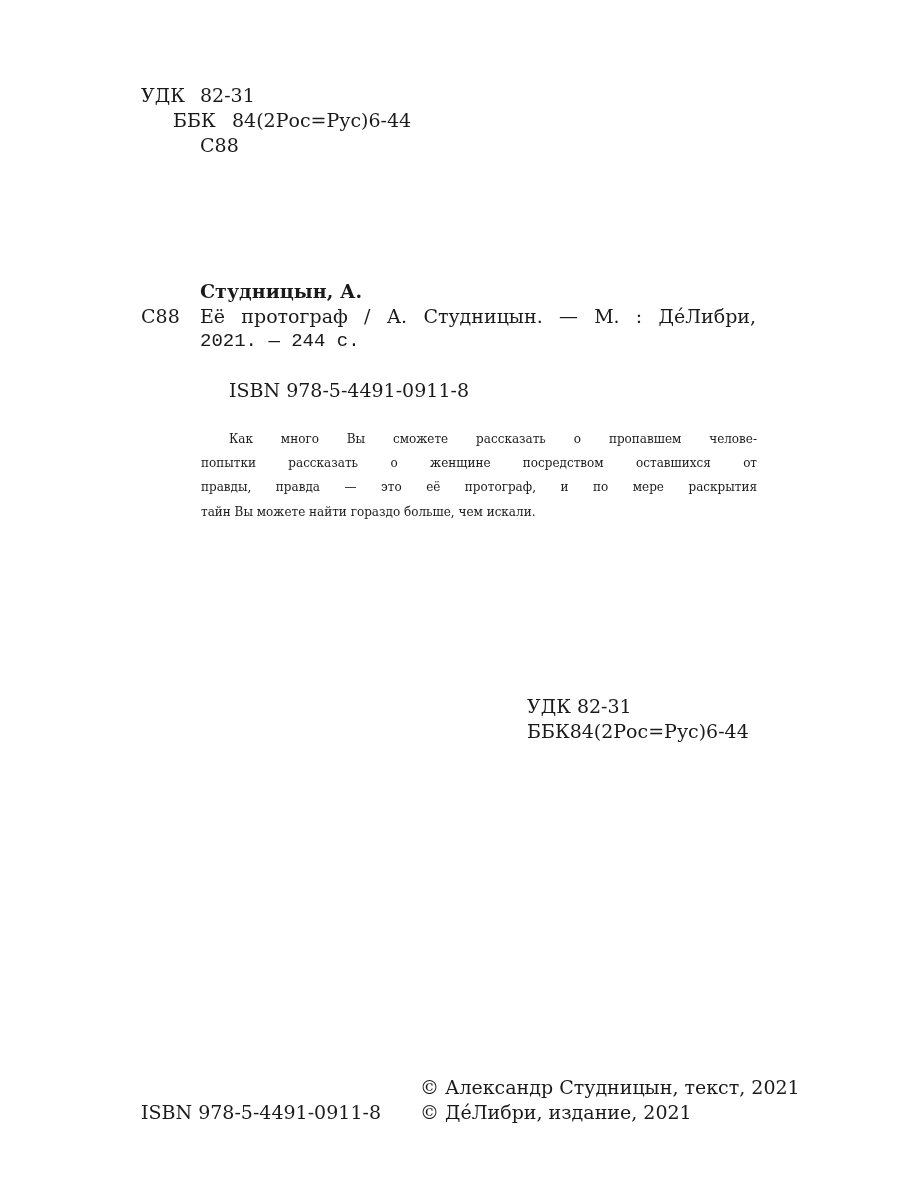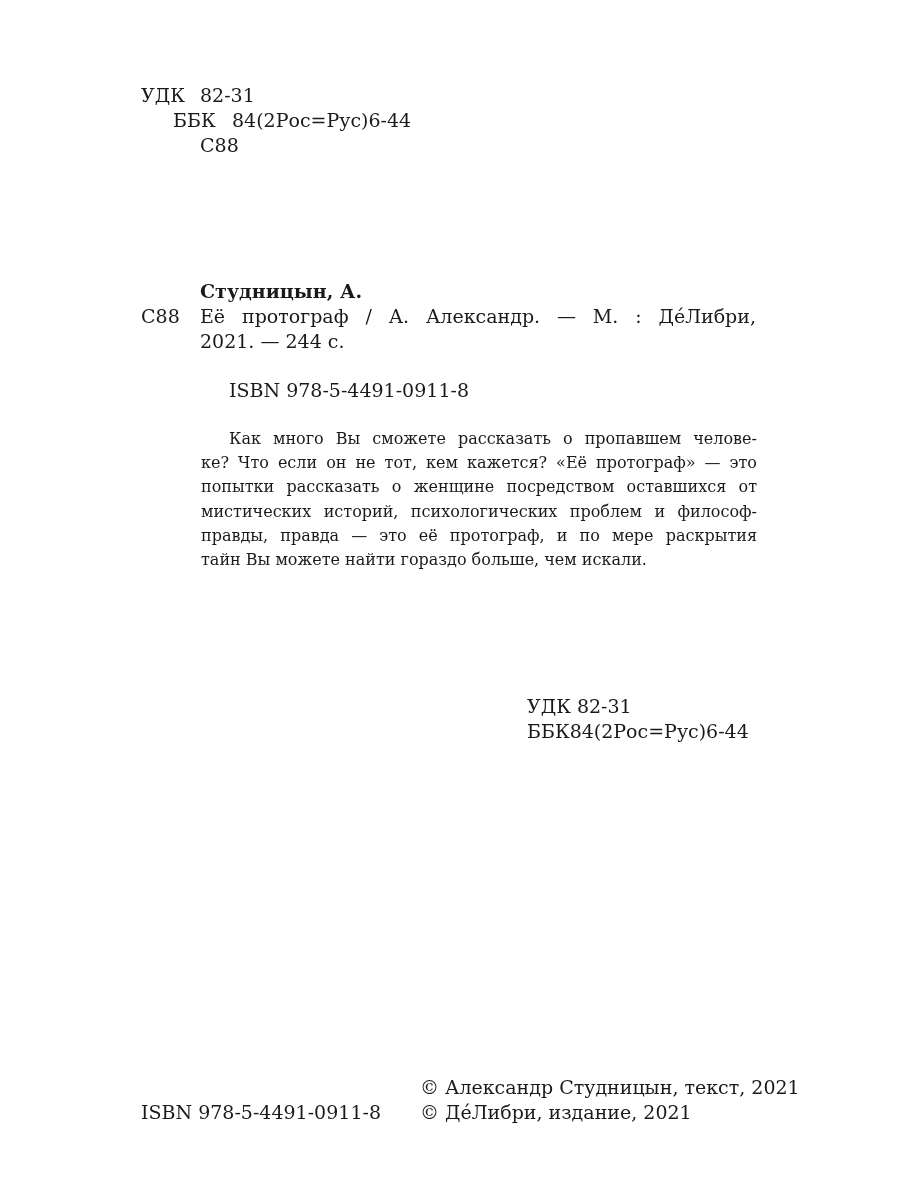--- a/index.html
+++ b/index.html
@@ -12,21 +12,21 @@
       overflow: hidden;
     }
     .abs { position: absolute; white-space: nowrap; }
     .t { font-size: 19px; line-height: 24px; }
     .lbl { display: inline-block; width: 59px; }
     .bold { font-weight: bold; }
     .para {
       position: absolute;
       left: 201px; top: 427px;
       width: 556px;
-      font-size: 16px;
+      font-size: 12px;
       line-height: 24.2px;
       text-align: justify;
     }
     .para-line { display: block; text-align: justify; text-align-last: justify; height: 24.2px; }
     .para-line.last { text-align-last: left; }
     .para-line.first { text-indent: 28px; }
     .just { text-align: justify; text-align-last: justify; width: 556px; }
   </style>
 </head>
 <body>
@@ -34,29 +34,27 @@
 <div class="abs t" style="left:141px; top:83px;">
   <span class="lbl">УДК</span><span>82-31</span>
 </div>
 <div class="abs t" style="left:141px; top:108px;margin-left:32px;">
   <span class="lbl">ББК</span><span>84(2Рос=Рус)6-44</span>
 </div>
 <div class="abs t" style="left:200px; top:133px;">С88</div>
 
 <div class="abs t bold" style="left:200px; top:279px;">Студницын, А.</div>
 <div class="abs t" style="left:141px; top:304px;">С88</div>
-<div class="abs t just" style="left:200px; top:304px;">Её протограф / А. Александр. — М. : ДéЛибри,</div>
-<div class="abs t" style="left:200px; top:329px;">2021. — 244 с.</div>
+<div class="abs t just" style="left:200px; top:304px;">Её протограф / А. Студницын. — М. : ДéЛибри,</div>
+<div class="abs t" style="left:200px; top:329px;font-family:Liberation Mono, monospace;">2021. — 244 с.</div>
 <div class="abs t" style="left:229px; top:378px;">ISBN 978-5-4491-0911-8</div>
 
 <div class="para">
   <span class="para-line first">Как много Вы сможете рассказать о пропавшем челове-</span>
-  <span class="para-line">ке? Что если он не тот, кем кажется? «Её протограф» — это</span>
   <span class="para-line">попытки рассказать о женщине посредством оставшихся от</span>
-  <span class="para-line">мистических историй, психологических проблем и философ-</span>
   <span class="para-line">правды, правда — это её протограф, и по мере раскрытия</span>
   <span class="para-line last">тайн Вы можете найти гораздо больше, чем искали.</span>
 </div>
 
 <div class="abs t" style="left:527px; top:694px;">УДК 82-31</div>
 <div class="abs t" style="left:527px; top:719px;">ББК84(2Рос=Рус)6-44</div>
 
 <div class="abs t" style="left:420px; top:1075px;">© Александр Студницын, текст, 2021</div>
 <div class="abs t" style="left:141px; top:1100px;">ISBN 978-5-4491-0911-8</div>
 <div class="abs t" style="left:420px; top:1100px;">© ДéЛибри, издание, 2021</div>

